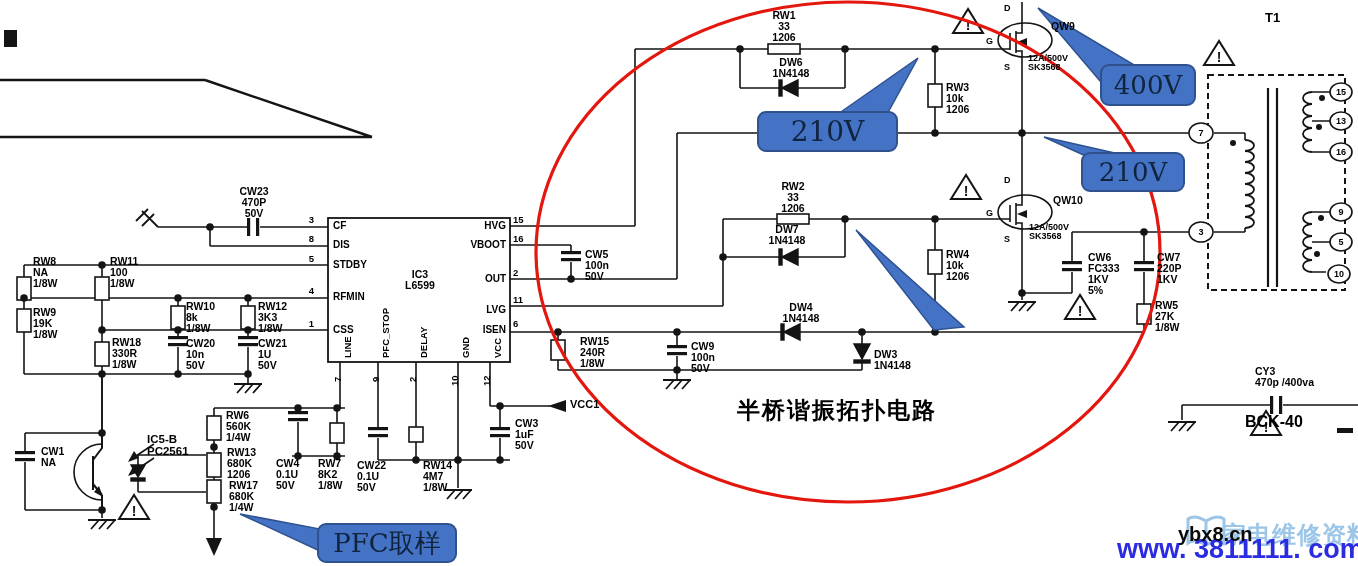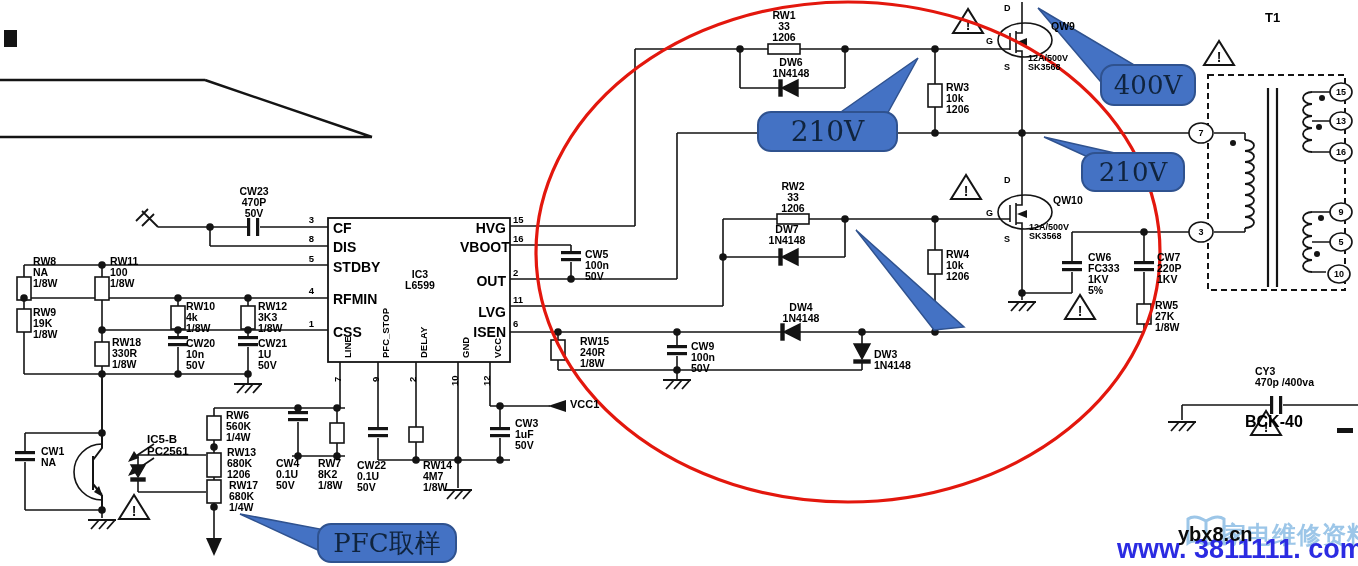--- a/index.html
+++ b/index.html
@@ -3,28 +3,28 @@
 <meta charset="utf-8">
 <style>
   html,body{margin:0;padding:0;background:#fff}
   #stage{position:relative;width:1358px;height:566px;background:#fff;overflow:hidden;
          font-family:"Liberation Sans",sans-serif}
   #base{position:absolute;left:0;top:0}
   .lbl{position:absolute;font-weight:bold;font-size:10.5px;line-height:1.04;color:#000;white-space:nowrap;z-index:5}
   .lbl span{display:block}
   .c{text-align:center}
   .sm{font-size:9px}
-  .pl{position:absolute;font-weight:bold;font-size:14px;color:#000;white-space:nowrap;z-index:5}
+  .pl{position:absolute;font-weight:bold;font-size:10px;color:#000;white-space:nowrap;z-index:5}
   .pr{width:46px;text-align:right}
   .pn{position:absolute;font-weight:bold;font-size:9.5px;color:#000;z-index:5}
   .pnr{width:14px;text-align:right}
   .rotl{position:absolute;transform:rotate(-90deg);transform-origin:0 0;font-weight:bold;font-size:9.5px;color:#000;white-space:nowrap;z-index:5}
   .tp{position:absolute;font-weight:bold;font-size:9px;width:14px;text-align:center;color:#000;z-index:5}
   .dgs{position:absolute;font-weight:bold;font-size:9px;color:#000;z-index:5}
-  .callout{position:absolute;background:#4472c4;border:2px solid #2f528f;border-radius:14px;
+  .callout{position:absolute;background:#4472c4;border:2px solid #2f528f;border-radius:9px;
            display:flex;align-items:center;justify-content:center;color:#10243e;
            font-family:"DejaVu Serif",serif;z-index:8}
   .note{position:absolute;color:#000;font-family:"DejaVu Serif",serif;z-index:6;white-space:nowrap}
   .wm-cn{position:absolute;left:1222px;top:519px;font-weight:bold;font-size:24px;letter-spacing:1px;
          color:#9cc6e8;z-index:3;white-space:nowrap}
   .wm-site{position:absolute;left:1178px;top:523px;font-weight:bold;font-size:20px;color:#0a0a0a;z-index:5;white-space:nowrap}
   .wm-url{position:absolute;left:1117px;top:534px;font-weight:bold;font-size:27px;color:#2b2be2;z-index:4;white-space:nowrap}
 </style>
 </head>
 <body>
@@ -272,21 +272,21 @@
       <span>19K</span>
       <span>1/8W</span>
     </div>
 <div class="lbl" style="left:112px;top:337px">
       <span>RW18</span>
       <span>330R</span>
       <span>1/8W</span>
     </div>
 <div class="lbl" style="left:186px;top:301px">
       <span>RW10</span>
-      <span>4k</span>
+      <span>8k</span>
       <span>1/8W</span>
     </div>
 <div class="lbl" style="left:258px;top:301px">
       <span>RW12</span>
       <span>3K3</span>
       <span>1/8W</span>
     </div>
 <div class="lbl" style="left:186px;top:338px">
       <span>CW20</span>
       <span>10n</span>
@@ -494,20 +494,21 @@
 <div class="tp" style="left:1334px;top:116px">13</div>
 <div class="tp" style="left:1334px;top:147px">16</div>
 <div class="tp" style="left:1334px;top:207px">9</div>
 <div class="tp" style="left:1334px;top:237px">5</div>
 <div class="tp" style="left:1332px;top:269px">10</div>
 
 <div class="lbl" style="left:570px;top:399px;font-size:11px">
       <span>VCC1</span>
     </div>
 <div class="pl" style="left:1265px;top:10px;font-size:13px">T1</div>
+<div class="note" style="left:737px;top:395px;font-size:23px;letter-spacing:2px;font-weight:bold">半桥谐振拓扑电路</div>
 
 <div class="callout" style="left:1100px;top:64px;width:92px;height:38px;font-size:26px">
       <span>400V</span>
     </div>
 <div class="callout" style="left:757px;top:111px;width:137px;height:37px;font-size:28px">
       <span>210V</span>
     </div>
 <div class="callout" style="left:1081px;top:152px;width:100px;height:36px;font-size:26px">
       <span>210V</span>
     </div>

